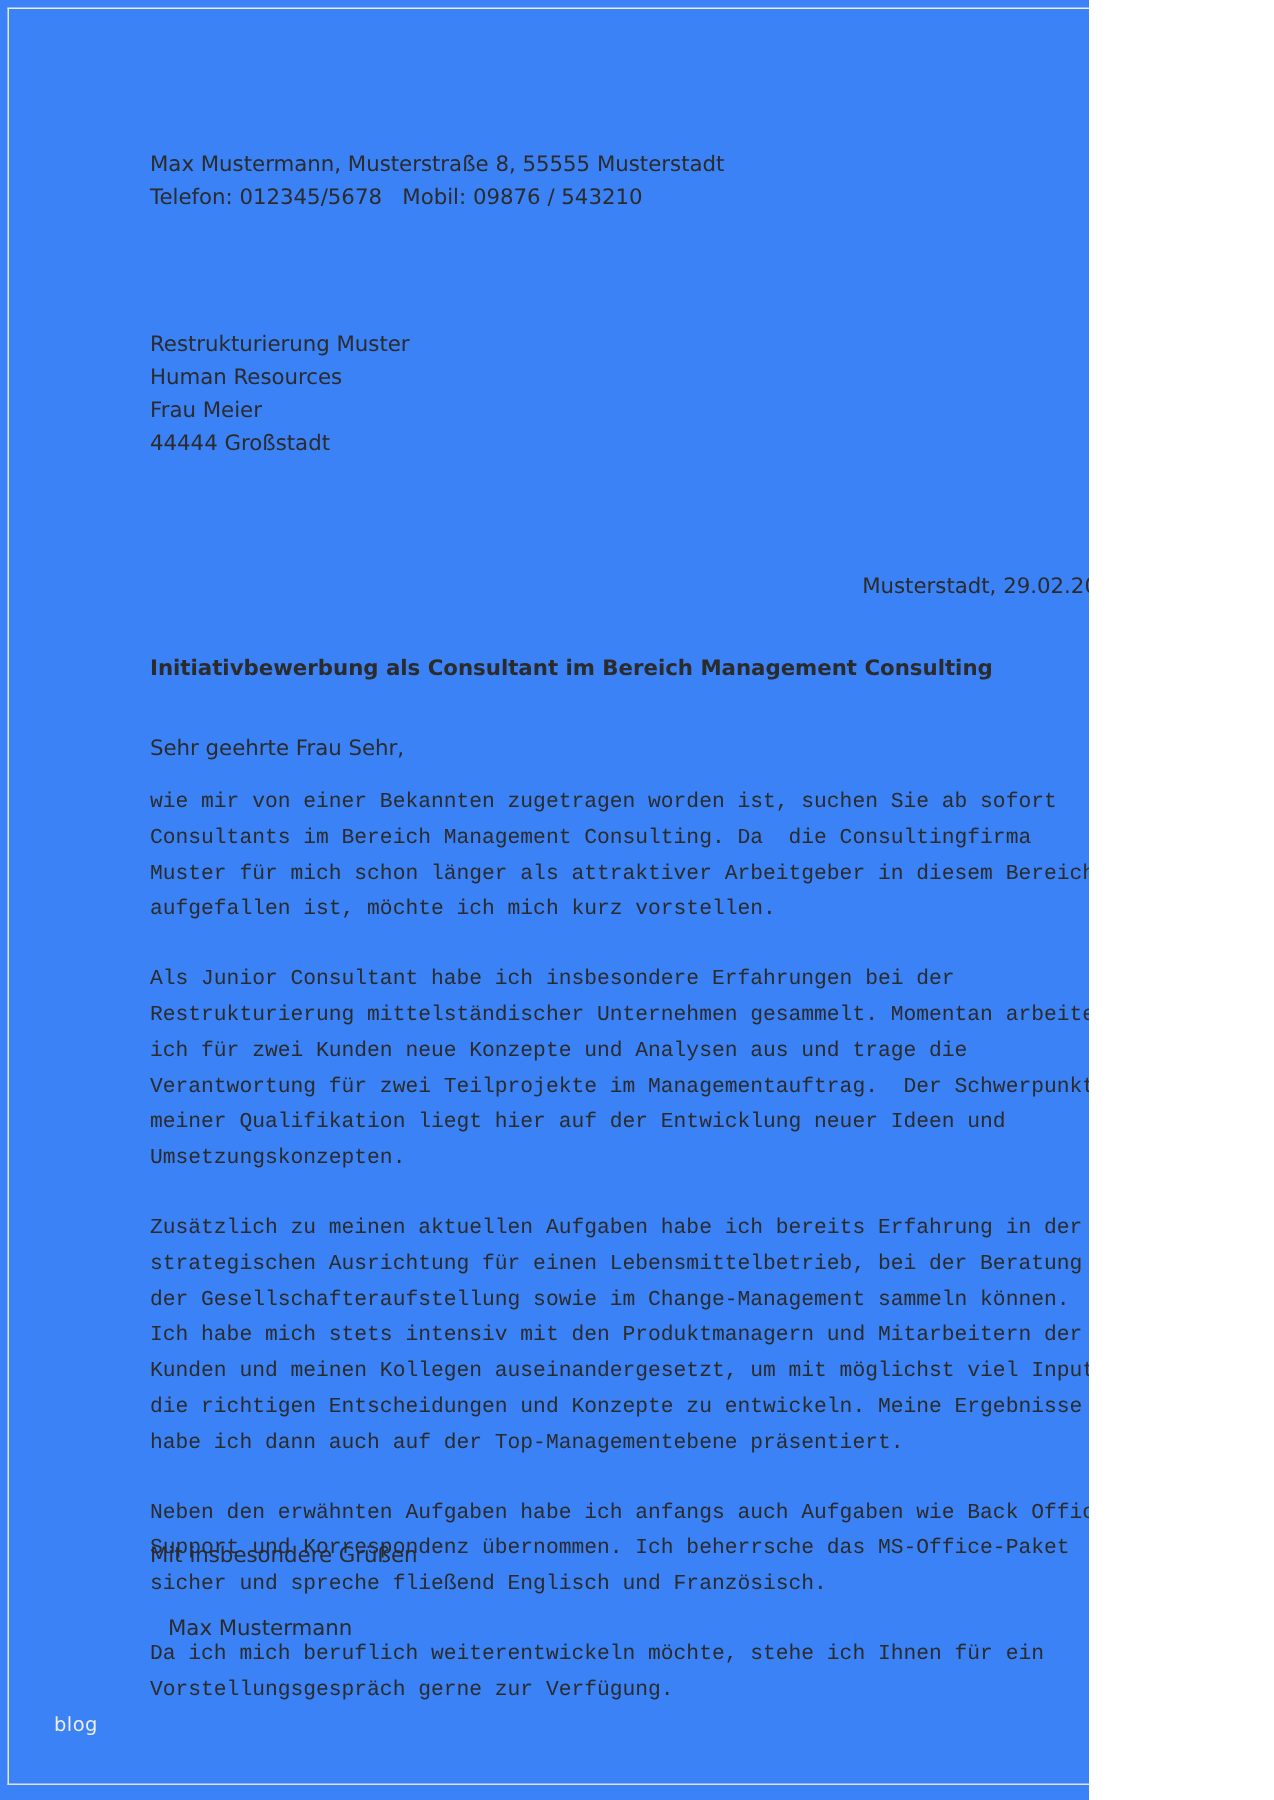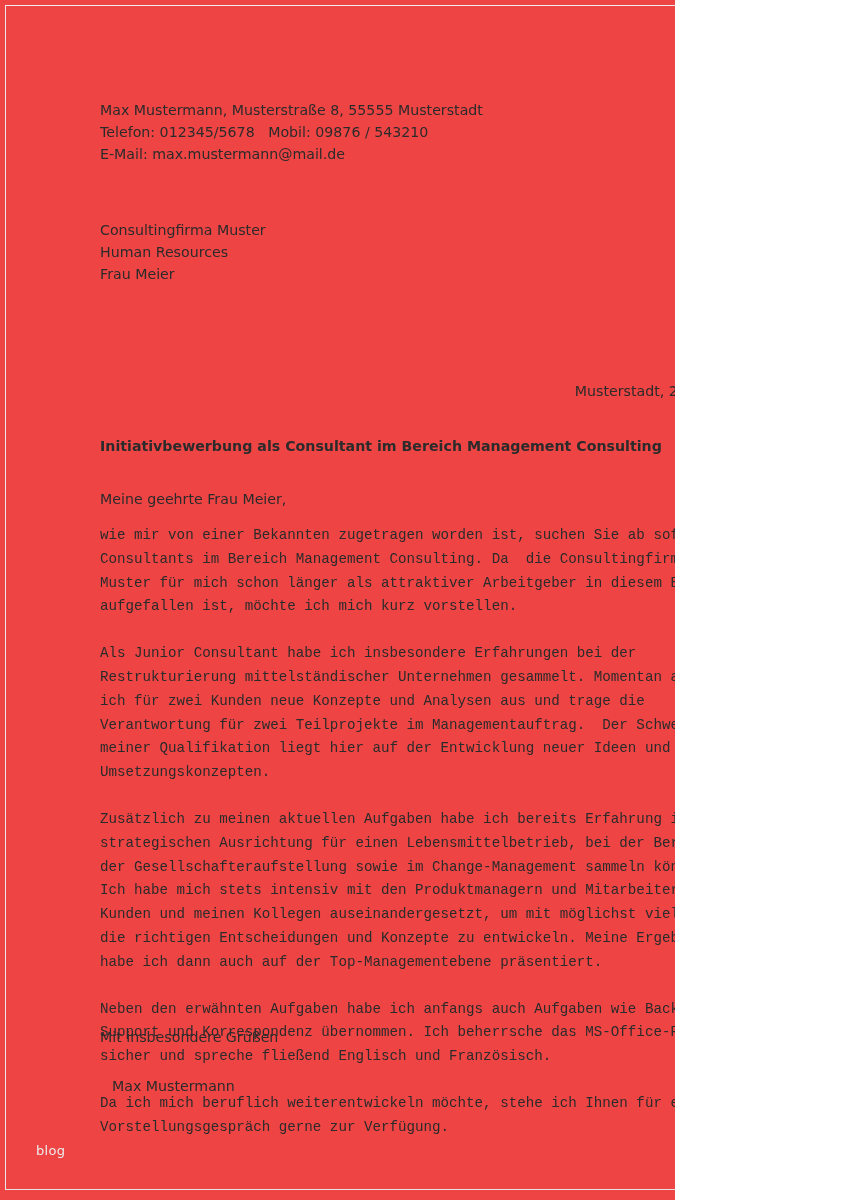--- a/index.html
+++ b/index.html
@@ -7,23 +7,23 @@
     padding: 0;
     background: #ffffff;
   }
 
   body {
     font-family: "DejaVu Sans", "Liberation Sans", sans-serif;
   }
 
   .page {
     position: relative;
-    width: 675px;
+    width: 726px;
     height: 1200px;
-    background: #ef4444;
+    background: #3b82f6;
     box-sizing: border-box;
     overflow: hidden;
   }
 
   
   .page-border {
     position: absolute;
     left: 5px;
     top: 5px;
     width: 839px;
@@ -133,34 +133,34 @@
 
 <div class="page">
 
   <div class="page-border"></div>
 
   <div class="content">
 
     <div class="sender-block">
       <div>Max Mustermann, Musterstraße 8, 55555 Musterstadt</div>
       <div>Telefon: 012345/5678   Mobil: 09876 / 543210</div>
-      <div>E-Mail: max.mustermann@mail.de</div>
     </div>
 
     <div class="recipient-block">
-      <div>Consultingfirma Muster</div>
+      <div>Restrukturierung Muster</div>
       <div>Human Resources</div>
       <div>Frau Meier</div>
+      <div>44444 Großstadt</div>
     </div>
 
     <div class="date-line">Musterstadt, 29.02.2013</div>
 
     <div class="subject-line">Initiativbewerbung als Consultant im Bereich Management Consulting</div>
 
-    <div class="salutation">Meine geehrte Frau Meier,</div>
+    <div class="salutation">Sehr geehrte Frau Sehr,</div>
 
     <div class="body-block">
       <p>wie mir von einer Bekannten zugetragen worden ist, suchen Sie ab sofort Consultants im Bereich Management Consulting. Da  die Consultingfirma Muster für mich schon länger als attraktiver Arbeitgeber in diesem Bereich aufgefallen ist, möchte ich mich kurz vorstellen.</p>
       <p>Als Junior Consultant habe ich insbesondere Erfahrungen bei der Restrukturierung mittelständischer Unternehmen gesammelt. Momentan arbeite ich für zwei Kunden neue Konzepte und Analysen aus und trage die Verantwortung für zwei Teilprojekte im Managementauftrag.  Der Schwerpunkt meiner Qualifikation liegt hier auf der Entwicklung neuer Ideen und Umsetzungskonzepten.</p>
       <p>Zusätzlich zu meinen aktuellen Aufgaben habe ich bereits Erfahrung in der strategischen Ausrichtung für einen Lebensmittelbetrieb, bei der Beratung der Gesellschafteraufstellung sowie im Change-Management sammeln können. Ich habe mich stets intensiv mit den Produktmanagern und Mitarbeitern der Kunden und meinen Kollegen auseinandergesetzt, um mit möglichst viel Input die richtigen Entscheidungen und Konzepte zu entwickeln. Meine Ergebnisse habe ich dann auch auf der Top-Managementebene präsentiert.</p>
       <p>Neben den erwähnten Aufgaben habe ich anfangs auch Aufgaben wie Back Office Support und Korrespondenz übernommen. Ich beherrsche das MS-Office-Paket sicher und spreche fließend Englisch und Französisch.</p>
       <p>Da ich mich beruflich weiterentwickeln möchte, stehe ich Ihnen für ein Vorstellungsgespräch gerne zur Verfügung.</p>
     </div>
 
     <div class="closing-block">

